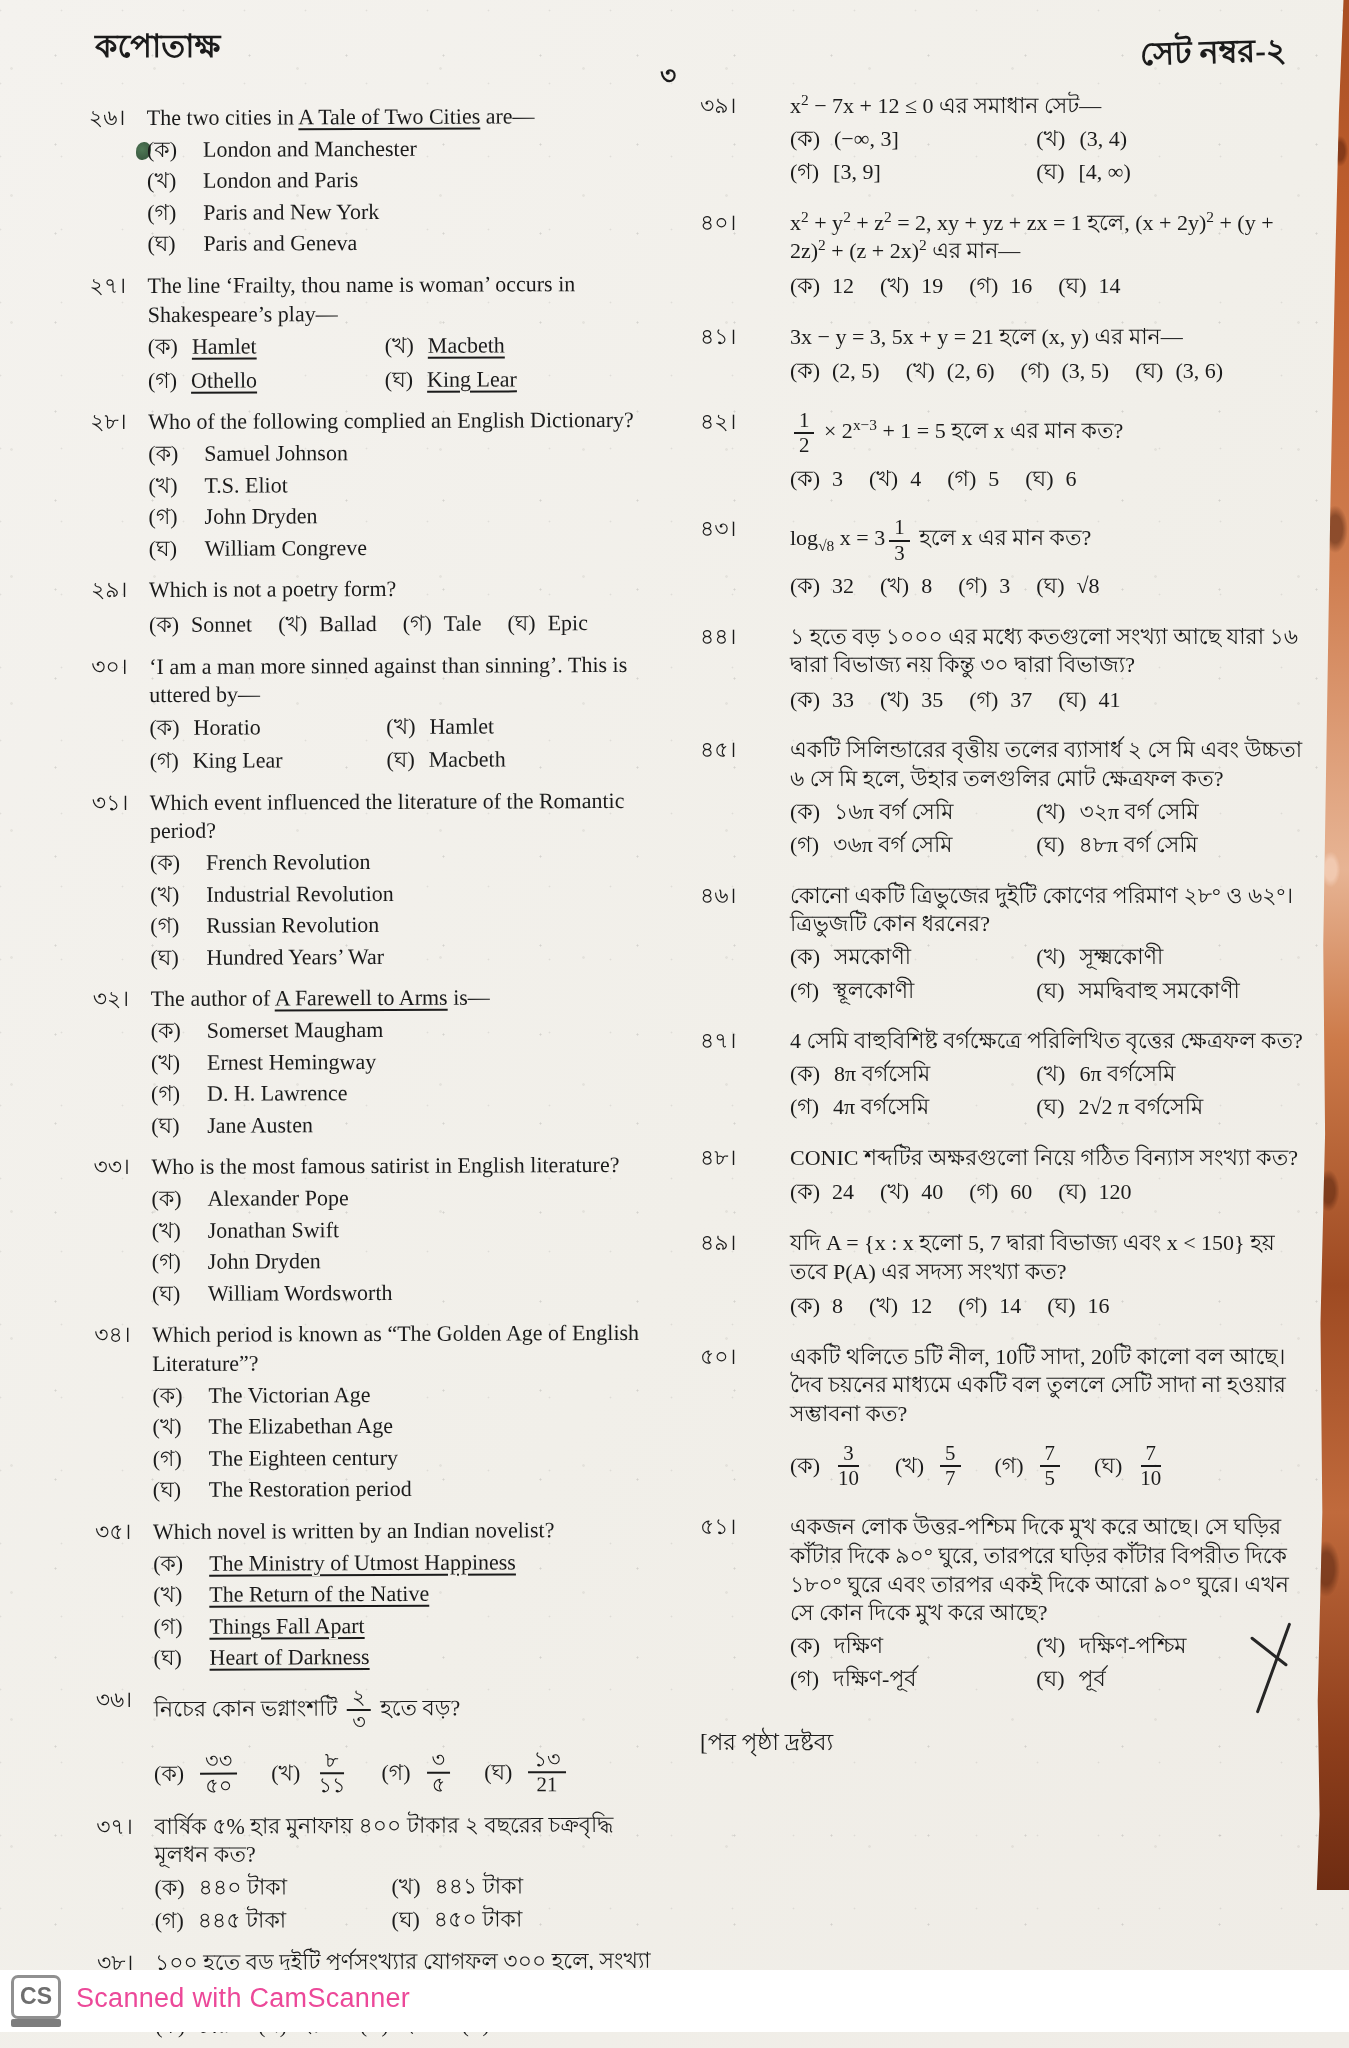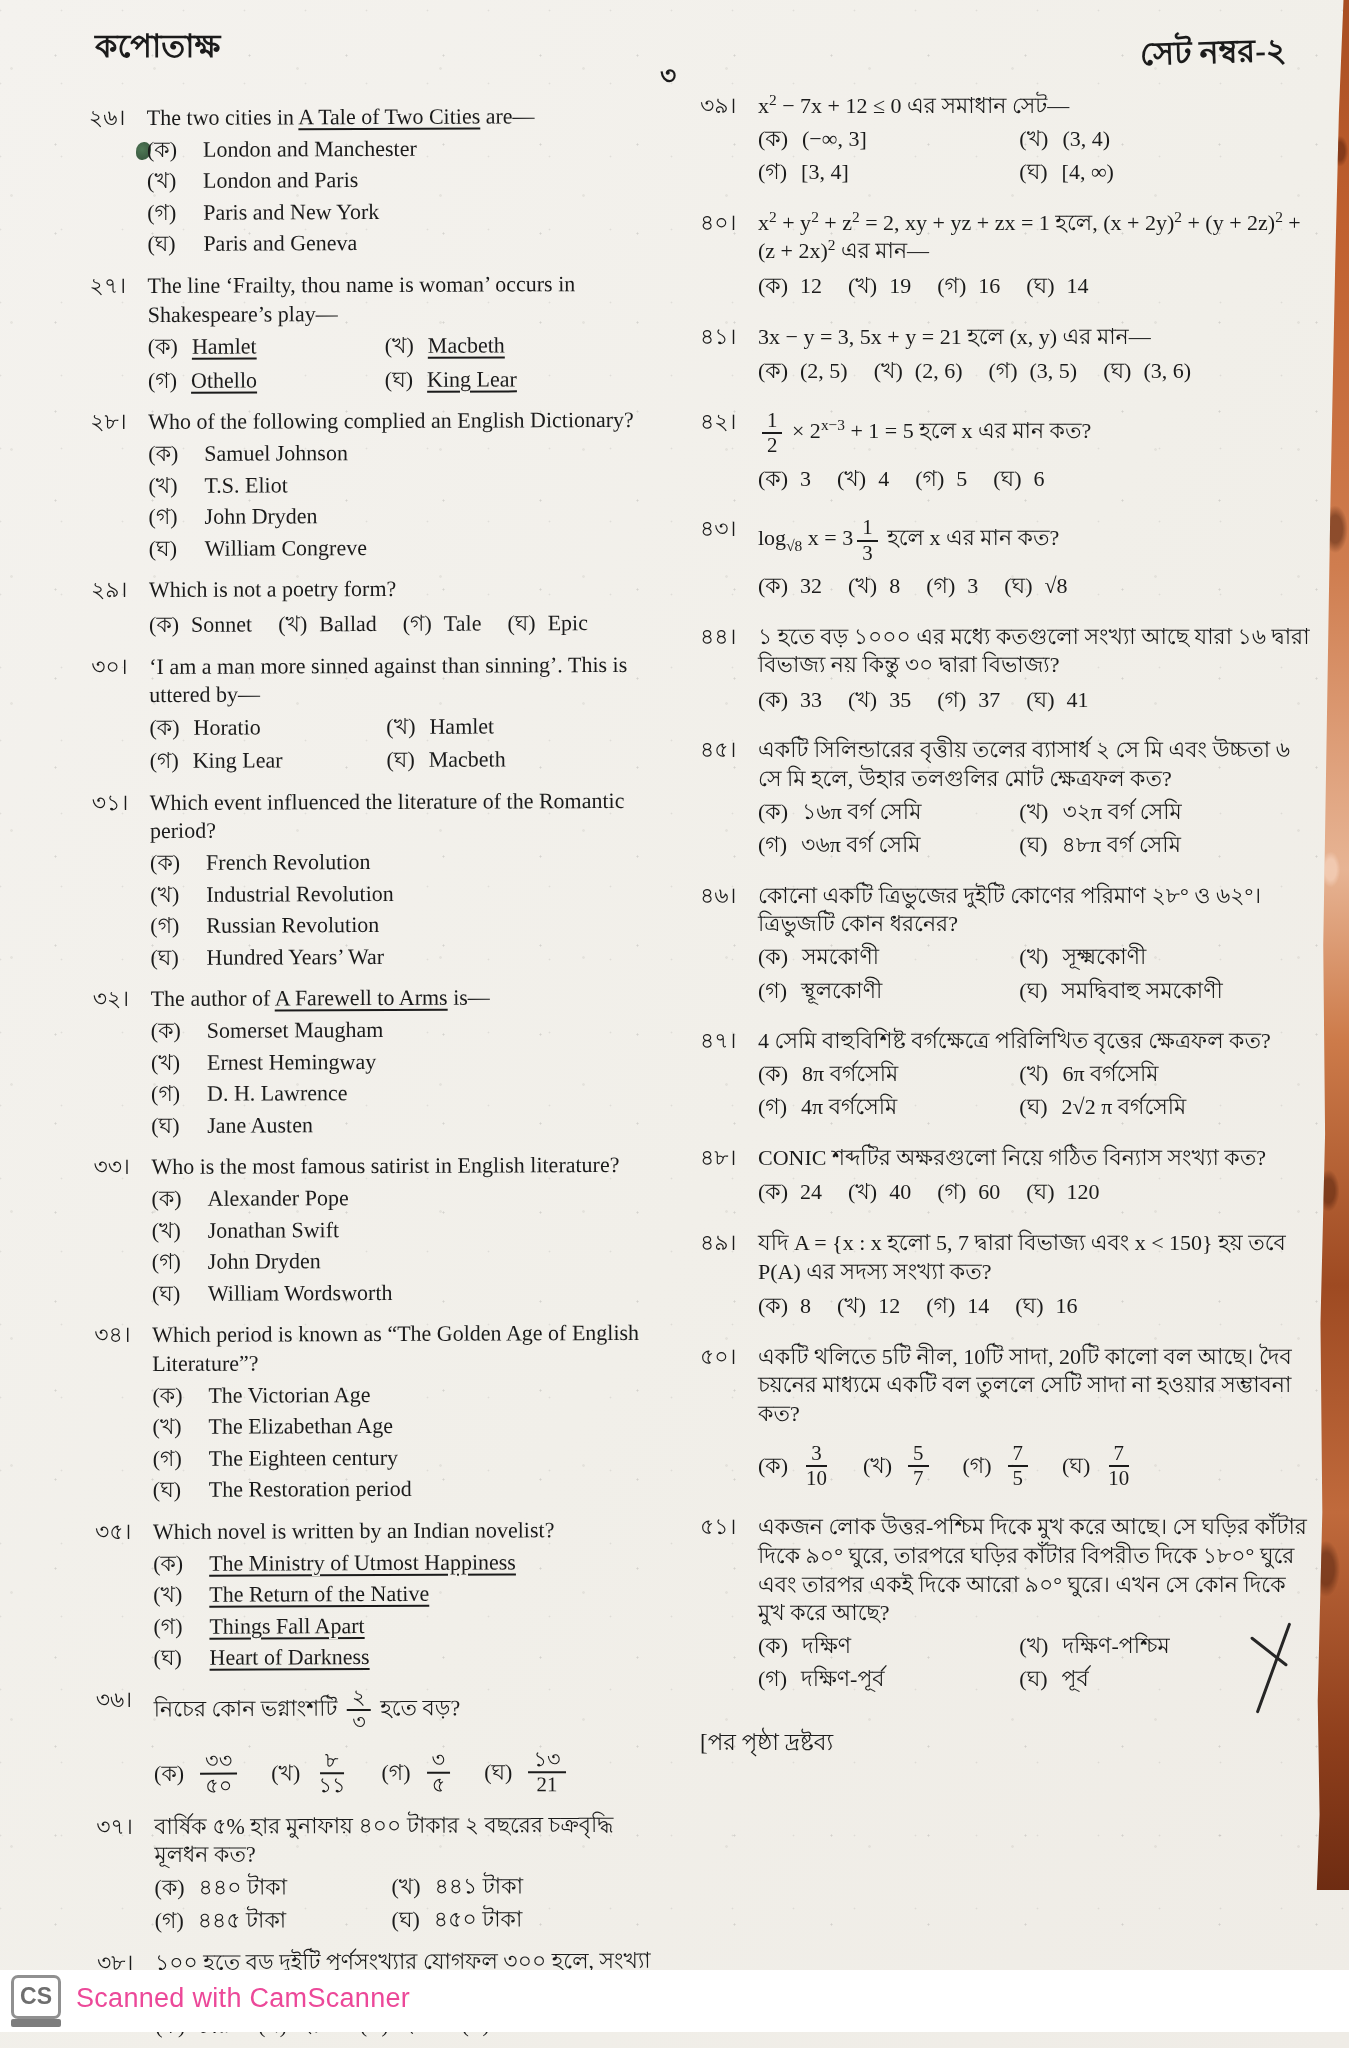--- a/index.html
+++ b/index.html
@@ -38,21 +38,21 @@
   }
   .hdr-booklet{position:absolute;left:95px;top:26px;font-size:32px;font-weight:bold;z-index:2;}
   .hdr-page{position:absolute;left:660px;top:60px;font-size:25px;font-weight:bold;z-index:2;}
   .hdr-set{position:absolute;right:62px;top:32px;font-size:32px;font-weight:bold;transform:rotate(-1.6deg);z-index:2;}
 
   .col{position:absolute;z-index:2;}
   .col-left{left:93px;top:103px;width:562px;transform:rotate(-.25deg);}
   .col-right{left:700px;top:92px;width:614px;}
 
   .question{display:flex;align-items:flex-start;margin-bottom:13px;}
-  .col-right .question{margin-bottom:22px;}
+  .col-right .question{margin-bottom:22px;gap:32px;}
   .qnum{flex:none;width:58px;}
   .qbody{flex:1;min-width:0;}
   .qtext{margin-bottom:2px;}
 
   .opts{}
   .opts.stack .opt{display:flex;margin-top:3px;}
   .opts.stack .opt-label{flex:none;width:56px;}
   .opts.grid{display:grid;grid-template-columns:47% 53%;row-gap:5px;margin-top:4px;}
   .opts.grid .opt{display:flex;}
   .opts.grid .opt-label{flex:none;margin-right:14px;}
@@ -438,21 +438,21 @@
               <span class="opt">
                 <span class="opt-label">(ক)</span>
                 <span class="opt-text">(−∞, 3]</span>
               </span>
               <span class="opt">
                 <span class="opt-label">(খ)</span>
                 <span class="opt-text">(3, 4)</span>
               </span>
               <span class="opt">
                 <span class="opt-label">(গ)</span>
-                <span class="opt-text">[3, 4]</span>
+                <span class="opt-text">[3, 9]</span>
               </span>
               <span class="opt">
                 <span class="opt-label">(ঘ)</span>
                 <span class="opt-text">[4, ∞)</span>
               </span>
             </div>
           </div>
         </div>
         <div class="question">
           <div class="qnum">৪০।</div>

